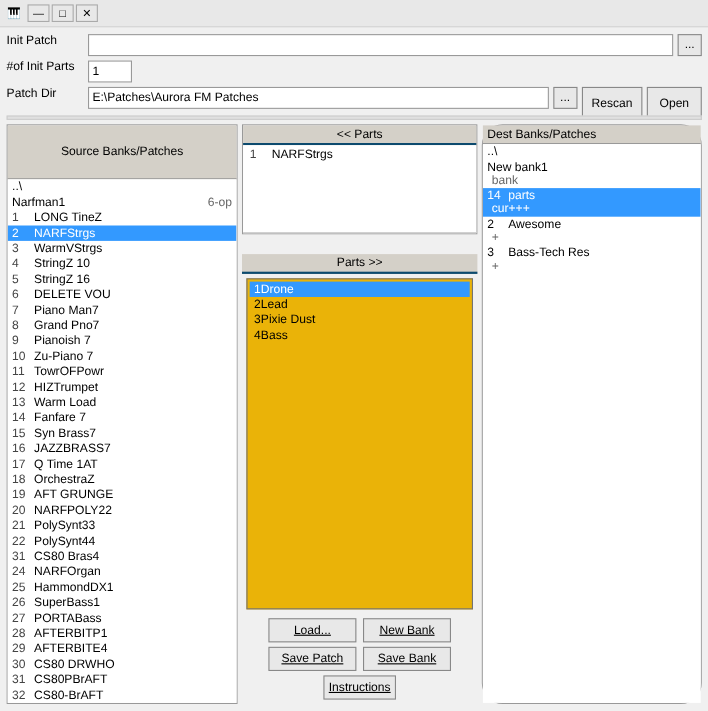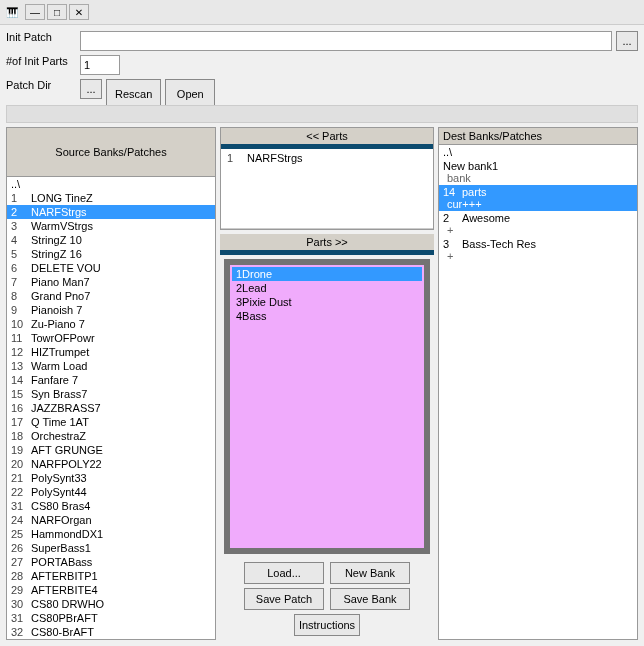--- a/index.html
+++ b/index.html
@@ -133,20 +133,21 @@
 
     .panel-middle {
       flex: 1;
       display: flex;
       flex-direction: column;
     }
 
     .panel-right {
       width: 200px;
       min-width: 200px;
+      border-radius: 19px;
     }
 
     .panel-header {
       background: #d4d0c8;
       border-bottom: 1px solid #999;
       padding: 18px 4px;
       font-weight: normal;
       font-size: 11px;
       text-align: center;
     }
@@ -180,45 +181,46 @@
       overflow-y: auto;
       background: white;
       padding: 2px;
     }
 
     .parts-label {
       background: #d4d0c8;
       padding: 2px 4px;
       font-size: 11px;
       text-align: center;
-      border-bottom: 5px solid #0c4a6e;
+      border-bottom: 2px solid #0c4a6e;
     }
 
     .parts-bottom {
       flex: 1;
       overflow-y: auto;
-      background: #f0abfc;
+      background: #eab308;
       padding: 2px;
-      border: 6px solid #737373;
+      border: 1px solid #737373;
       margin: 4px;
     }
 
     .parts-item {
       padding: 1px 4px;
       cursor: default;
       font-size: 11px;
     }
     .parts-item.selected { background: #3399ff; color: white; }
 
     .buttons-area {
       display: flex;
       flex-direction: column;
       align-items: center;
       gap: 4px;
       padding: 4px;
+      text-decoration: underline;
     }
 
     .buttons-row {
       display: flex;
       gap: 6px;
     }
 
     .btn-action {
       width: 80px;
       height: 22px;
@@ -279,34 +281,39 @@
     <button class="btn-small">...</button>
   </div>
 
   <div class="form-row">
     <span class="form-label">#of Init Parts</span>
     <input class="form-input-small" type="text" value="1" style="">
   </div>
 
   <div class="form-row">
     <span class="form-label">Patch Dir</span>
+    <input class="form-input" type="text" value="E:\Patches\Aurora FM Patches" style="">
     <button class="btn-small">...</button>
     <button class="btn-medium">Rescan</button>
     <button class="btn-medium">Open</button>
   </div>
 
   <div class="toolbar-row"></div>
 
   <div class="panels-row">
 
     <div class="panel panel-left">
       <div class="panel-header">Source Banks/Patches</div>
       <div class="panel-list" id="source-list">
           <div class="list-item">
             <span>..\</span>
+          </div>
+          <div class="list-item">
+            <span style="flex:1">Narfman1</span>
+            <span style="color:#666">6-op</span>
           </div>
           <div class="list-item">
             <span class="list-item-num">1</span>
             <span>LONG TineZ</span>
           </div>
           <div class="list-item selected">
             <span class="list-item-num">2</span>
             <span>NARFStrgs</span>
           </div>
           <div class="list-item">
@@ -437,21 +444,21 @@
       <div class="panel" style="margin-bottom:4px;">
         <div class="parts-label">&lt;&lt; Parts</div>
         <div class="parts-top" id="parts-top-list">
             <div class="list-item">
               <span class="list-item-num">1</span>
               <span>NARFStrgs</span>
             </div>
           </div>
       </div>
 
-      <div style="flex:1; display:flex; flex-direction:column;">
+      <div style="flex:1; display:flex; flex-direction:column;margin-top:14px;">
         <div class="parts-label">Parts &gt;&gt;</div>
         <div class="parts-bottom" id="parts-bottom-list">
             <div class="parts-item selected">1Drone</div>
             <div class="parts-item">2Lead</div>
             <div class="parts-item">3Pixie Dust</div>
             <div class="parts-item">4Bass</div>
           </div>
       </div>
 
       <div class="buttons-area">

